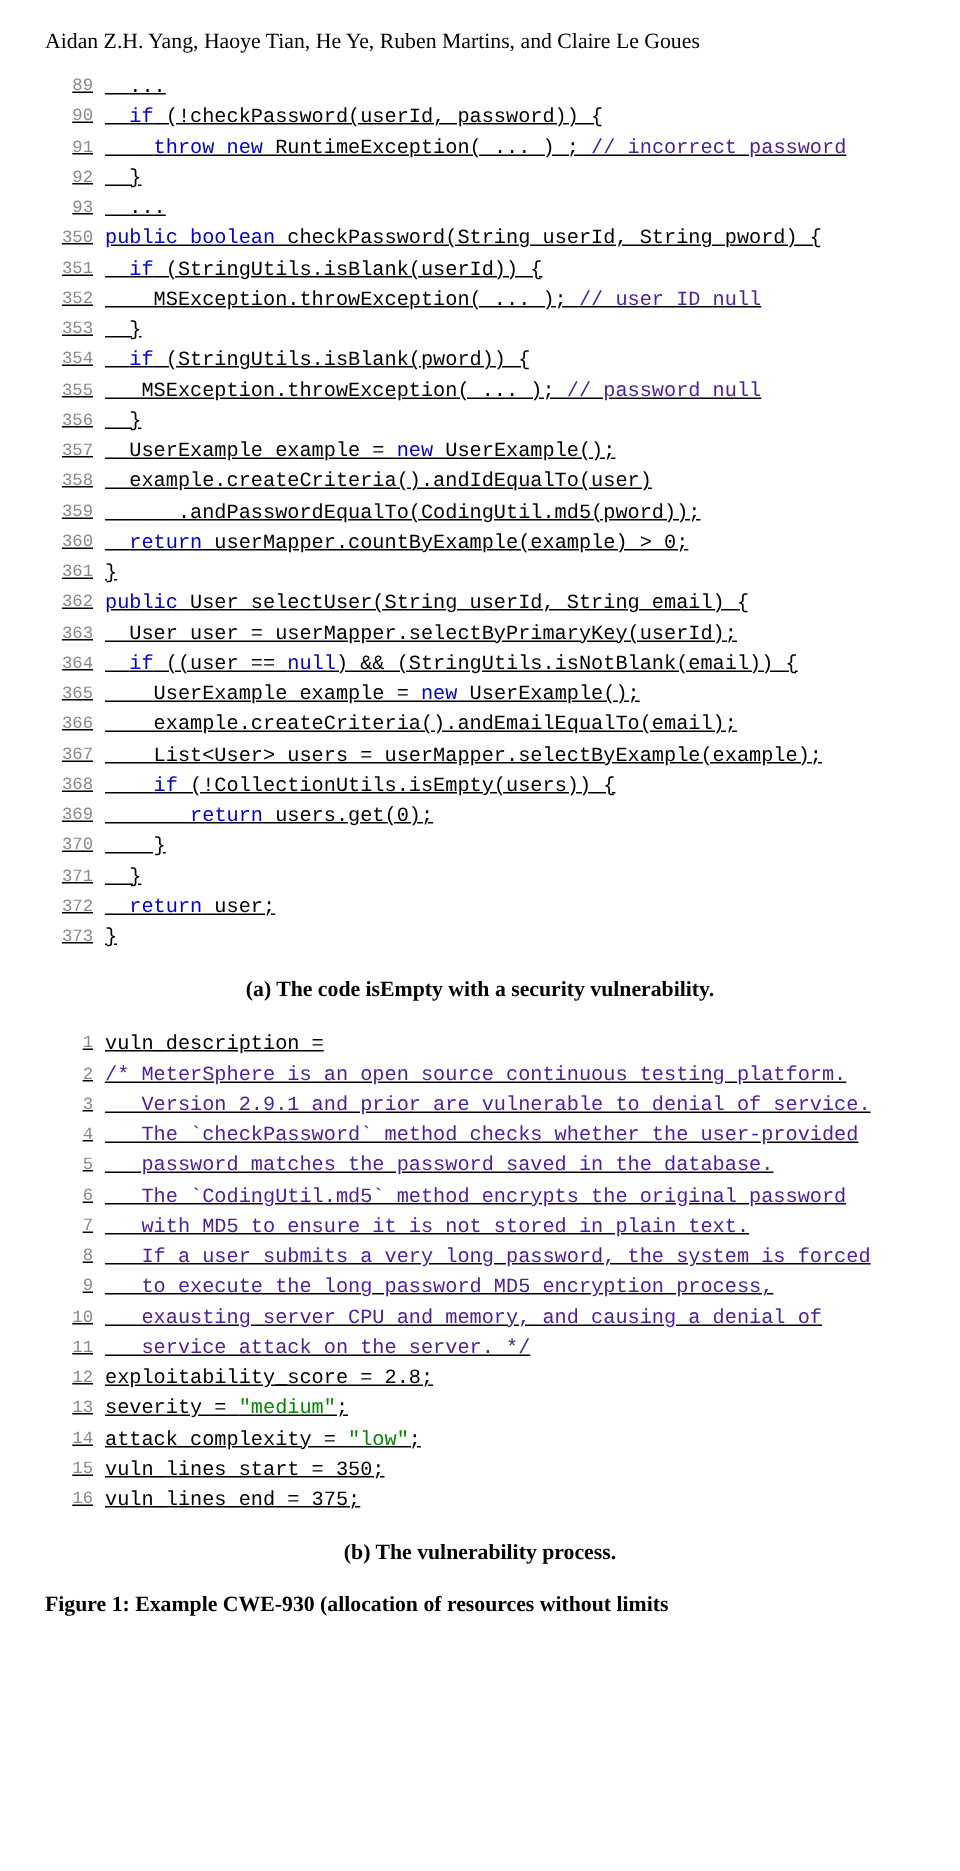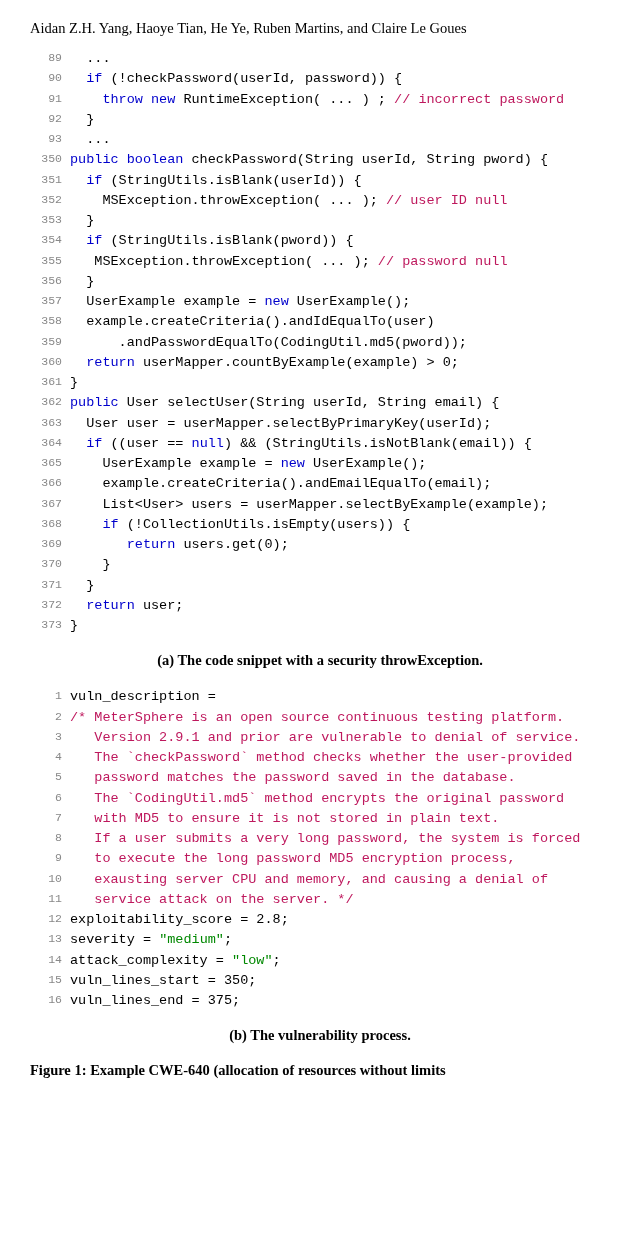--- a/index.html
+++ b/index.html
@@ -18,55 +18,56 @@
   }
   .code-block {
     font-family: 'Courier New', Consolas, monospace;
     font-size: 13.5px;
     line-height: 1.5;
     white-space: pre;
     margin: 0;
   }
   .code-line {
     display: flex;
+    text-decoration: underline;
   }
   .lineno {
     display: inline-block;
     width: 32px;
     text-align: right;
     color: #888;
     font-size: 11.5px;
     flex-shrink: 0;
     padding-right: 8px;
     user-select: none;
   }
   .code-text {
     white-space: pre;
   }
   .kw { color: #0000cc; text-align: right; }
   .str { color: #008800; }
-  .com { color: #be185d; margin-top: 13px; }
+  .com { color: #4c1d95; margin-top: 13px; }
   .caption {
     text-align: center;
     font-weight: bold;
     font-size: 14.5px;
     margin: 16px 0 18px 0;
   }
   .fig-label {
     font-weight: bold;
     font-size: 14.5px;
     margin-top: 6px;
   }
 </style>
 </head>
 <body>
 
 <div class="authors">Aidan Z.H. Yang, Haoye Tian, He Ye, Ruben Martins, and Claire Le Goues</div>
 
 <div class="code-block" id="listingA"><div class="code-line"><span class="lineno">89</span><span class="code-text"><span>  ...</span></span></div><div class="code-line"><span class="lineno">90</span><span class="code-text"><span>  </span><span class="kw">if</span><span> (!checkPassword(userId, password)) {</span></span></div><div class="code-line"><span class="lineno">91</span><span class="code-text"><span>    </span><span class="kw">throw new</span><span> RuntimeException( ... ) ; </span><span class="com">// incorrect password</span></span></div><div class="code-line"><span class="lineno">92</span><span class="code-text"><span>  }</span></span></div><div class="code-line"><span class="lineno">93</span><span class="code-text"><span>  ...</span></span></div><div class="code-line"><span class="lineno">350</span><span class="code-text"><span class="kw">public boolean</span><span> checkPassword(String userId, String pword) {</span></span></div><div class="code-line"><span class="lineno">351</span><span class="code-text"><span>  </span><span class="kw">if</span><span> (StringUtils.isBlank(userId)) {</span></span></div><div class="code-line"><span class="lineno">352</span><span class="code-text"><span>    MSException.throwException( ... ); </span><span class="com">// user ID null</span></span></div><div class="code-line"><span class="lineno">353</span><span class="code-text"><span>  }</span></span></div><div class="code-line"><span class="lineno">354</span><span class="code-text"><span>  </span><span class="kw">if</span><span> (StringUtils.isBlank(pword)) {</span></span></div><div class="code-line"><span class="lineno">355</span><span class="code-text"><span>   MSException.throwException( ... ); </span><span class="com">// password null</span></span></div><div class="code-line"><span class="lineno">356</span><span class="code-text"><span>  }</span></span></div><div class="code-line"><span class="lineno">357</span><span class="code-text"><span>  UserExample example = </span><span class="kw">new</span><span> UserExample();</span></span></div><div class="code-line"><span class="lineno">358</span><span class="code-text"><span>  example.createCriteria().andIdEqualTo(user)</span></span></div><div class="code-line"><span class="lineno">359</span><span class="code-text"><span>      .andPasswordEqualTo(CodingUtil.md5(pword));</span></span></div><div class="code-line"><span class="lineno">360</span><span class="code-text"><span>  </span><span class="kw">return</span><span> userMapper.countByExample(example) &gt; 0;</span></span></div><div class="code-line"><span class="lineno">361</span><span class="code-text"><span>}</span></span></div><div class="code-line"><span class="lineno">362</span><span class="code-text"><span class="kw">public</span><span> User selectUser(String userId, String email) {</span></span></div><div class="code-line"><span class="lineno">363</span><span class="code-text"><span>  User user = userMapper.selectByPrimaryKey(userId);</span></span></div><div class="code-line"><span class="lineno">364</span><span class="code-text"><span>  </span><span class="kw">if</span><span> ((user == </span><span class="kw">null</span><span>) &amp;&amp; (StringUtils.isNotBlank(email)) {</span></span></div><div class="code-line"><span class="lineno">365</span><span class="code-text"><span>    UserExample example = </span><span class="kw">new</span><span> UserExample();</span></span></div><div class="code-line"><span class="lineno">366</span><span class="code-text"><span>    example.createCriteria().andEmailEqualTo(email);</span></span></div><div class="code-line"><span class="lineno">367</span><span class="code-text"><span>    List&lt;User&gt; users = userMapper.selectByExample(example);</span></span></div><div class="code-line"><span class="lineno">368</span><span class="code-text"><span>    </span><span class="kw">if</span><span> (!CollectionUtils.isEmpty(users)) {</span></span></div><div class="code-line"><span class="lineno">369</span><span class="code-text"><span>       </span><span class="kw">return</span><span> users.get(0);</span></span></div><div class="code-line"><span class="lineno">370</span><span class="code-text"><span>    }</span></span></div><div class="code-line"><span class="lineno">371</span><span class="code-text"><span>  }</span></span></div><div class="code-line"><span class="lineno">372</span><span class="code-text"><span>  </span><span class="kw">return</span><span> user;</span></span></div><div class="code-line"><span class="lineno">373</span><span class="code-text"><span>}</span></span></div></div>
 
-<div class="caption">(a) The code snippet with a security throwException.</div>
+<div class="caption">(a) The code isEmpty with a security vulnerability.</div>
 
 <div class="code-block" id="listingB"><div class="code-line"><span class="lineno">1</span><span class="code-text"><span>vuln_description =</span></span></div><div class="code-line"><span class="lineno">2</span><span class="code-text"><span class="com">/* MeterSphere is an open source continuous testing platform.</span></span></div><div class="code-line"><span class="lineno">3</span><span class="code-text"><span class="com">   Version 2.9.1 and prior are vulnerable to denial of service.</span></span></div><div class="code-line"><span class="lineno">4</span><span class="code-text"><span class="com">   The `checkPassword` method checks whether the user-provided</span></span></div><div class="code-line"><span class="lineno">5</span><span class="code-text"><span class="com">   password matches the password saved in the database.</span></span></div><div class="code-line"><span class="lineno">6</span><span class="code-text"><span class="com">   The `CodingUtil.md5` method encrypts the original password</span></span></div><div class="code-line"><span class="lineno">7</span><span class="code-text"><span class="com">   with MD5 to ensure it is not stored in plain text.</span></span></div><div class="code-line"><span class="lineno">8</span><span class="code-text"><span class="com">   If a user submits a very long password, the system is forced</span></span></div><div class="code-line"><span class="lineno">9</span><span class="code-text"><span class="com">   to execute the long password MD5 encryption process,</span></span></div><div class="code-line"><span class="lineno">10</span><span class="code-text"><span class="com">   exausting server CPU and memory, and causing a denial of</span></span></div><div class="code-line"><span class="lineno">11</span><span class="code-text"><span class="com">   service attack on the server. */</span></span></div><div class="code-line"><span class="lineno">12</span><span class="code-text"><span>exploitability_score = 2.8;</span></span></div><div class="code-line"><span class="lineno">13</span><span class="code-text"><span>severity = </span><span class="str">"medium"</span><span>;</span></span></div><div class="code-line"><span class="lineno">14</span><span class="code-text"><span>attack_complexity = </span><span class="str">"low"</span><span>;</span></span></div><div class="code-line"><span class="lineno">15</span><span class="code-text"><span>vuln_lines_start = 350;</span></span></div><div class="code-line"><span class="lineno">16</span><span class="code-text"><span>vuln_lines_end = 375;</span></span></div></div>
 
 <div class="caption">(b) The vulnerability process.</div>
 
-<div class="fig-label">Figure 1: Example CWE-640 (allocation of resources without limits</div>
+<div class="fig-label">Figure 1: Example CWE-930 (allocation of resources without limits</div>
 
 </body></html>

